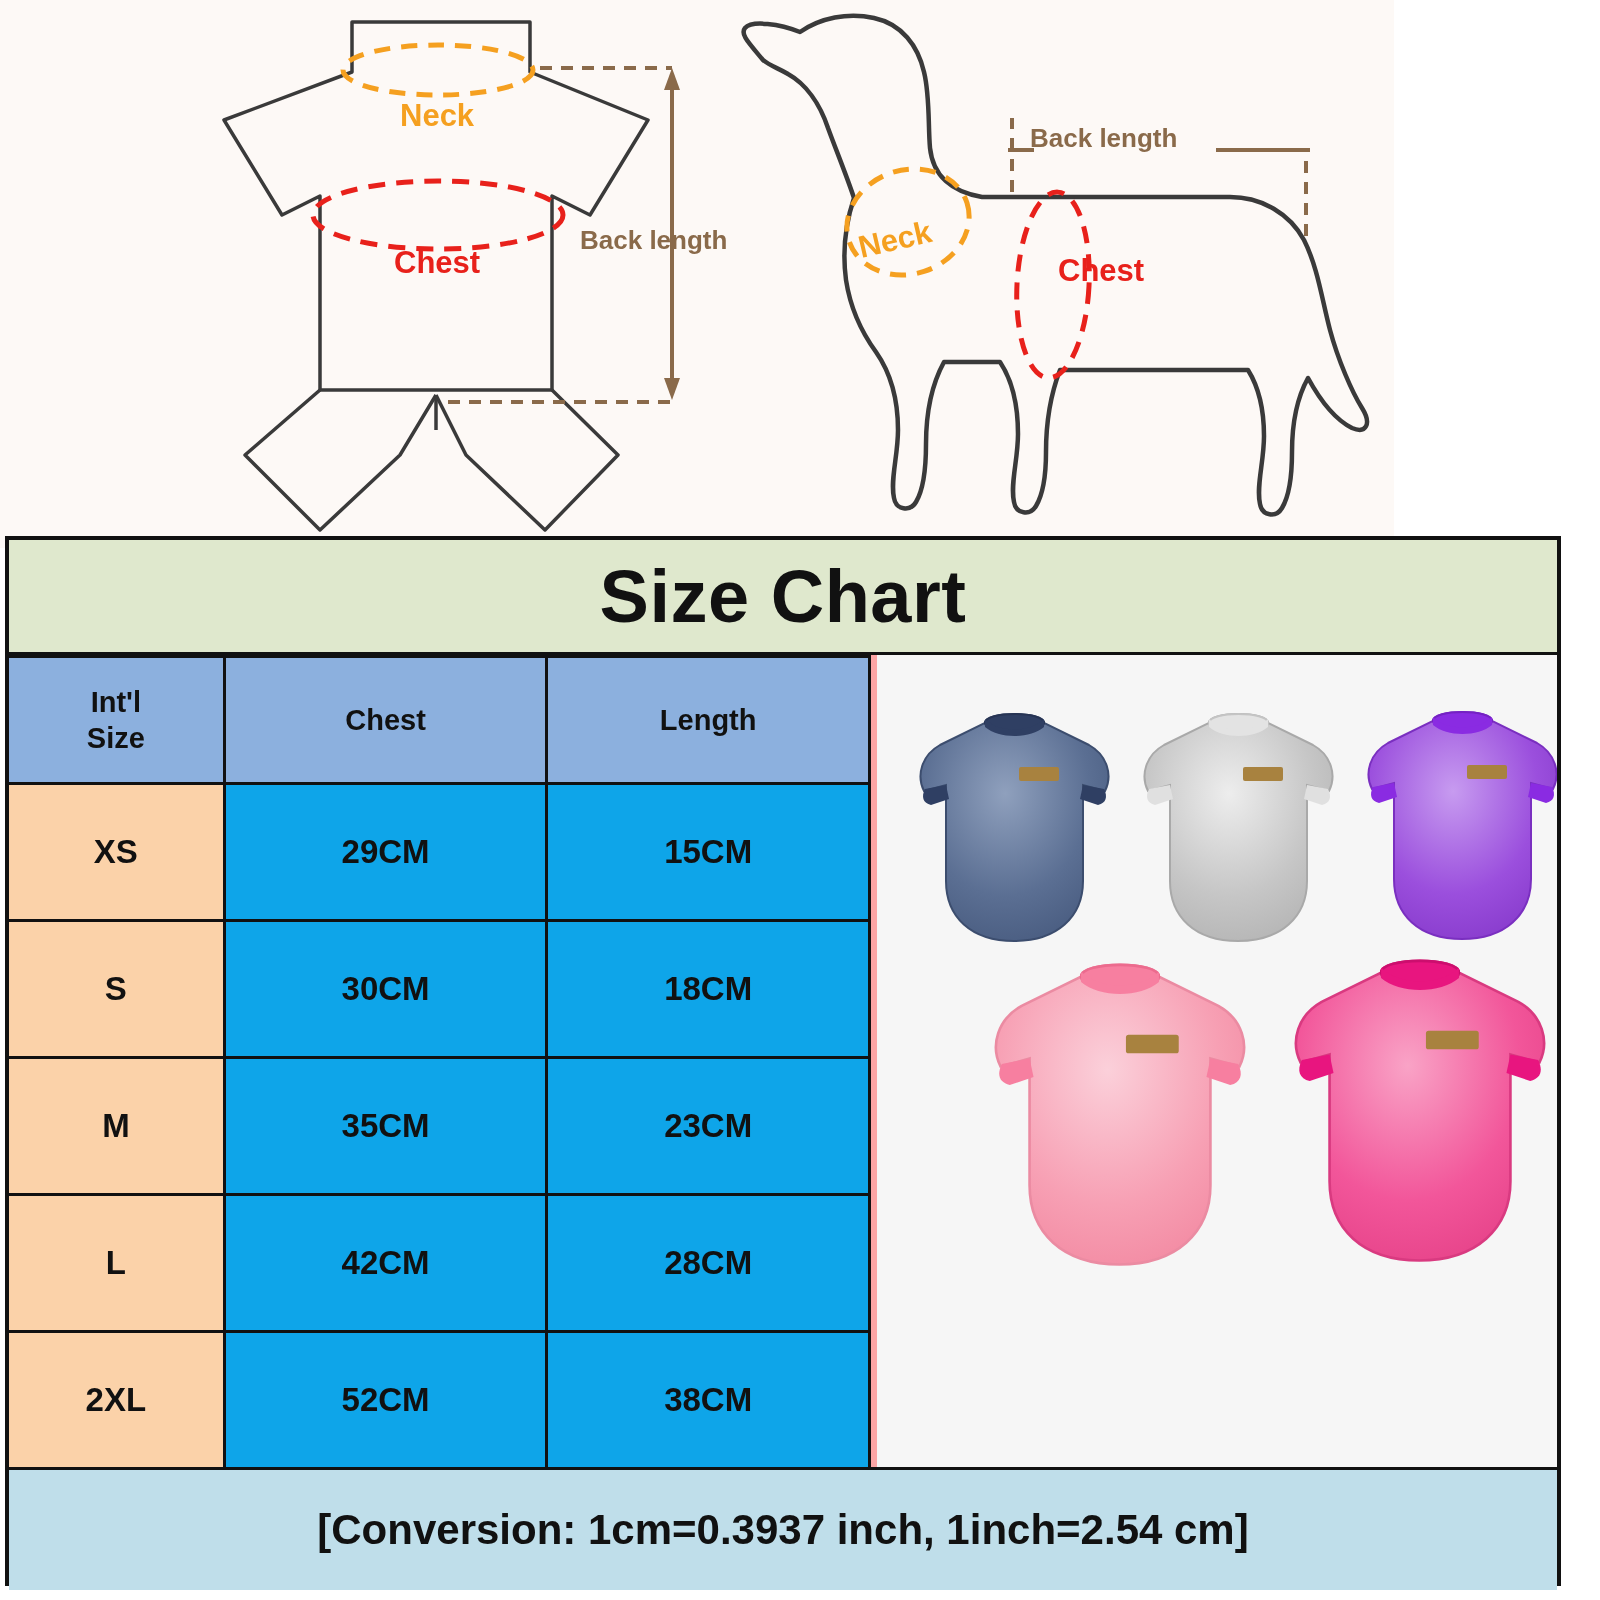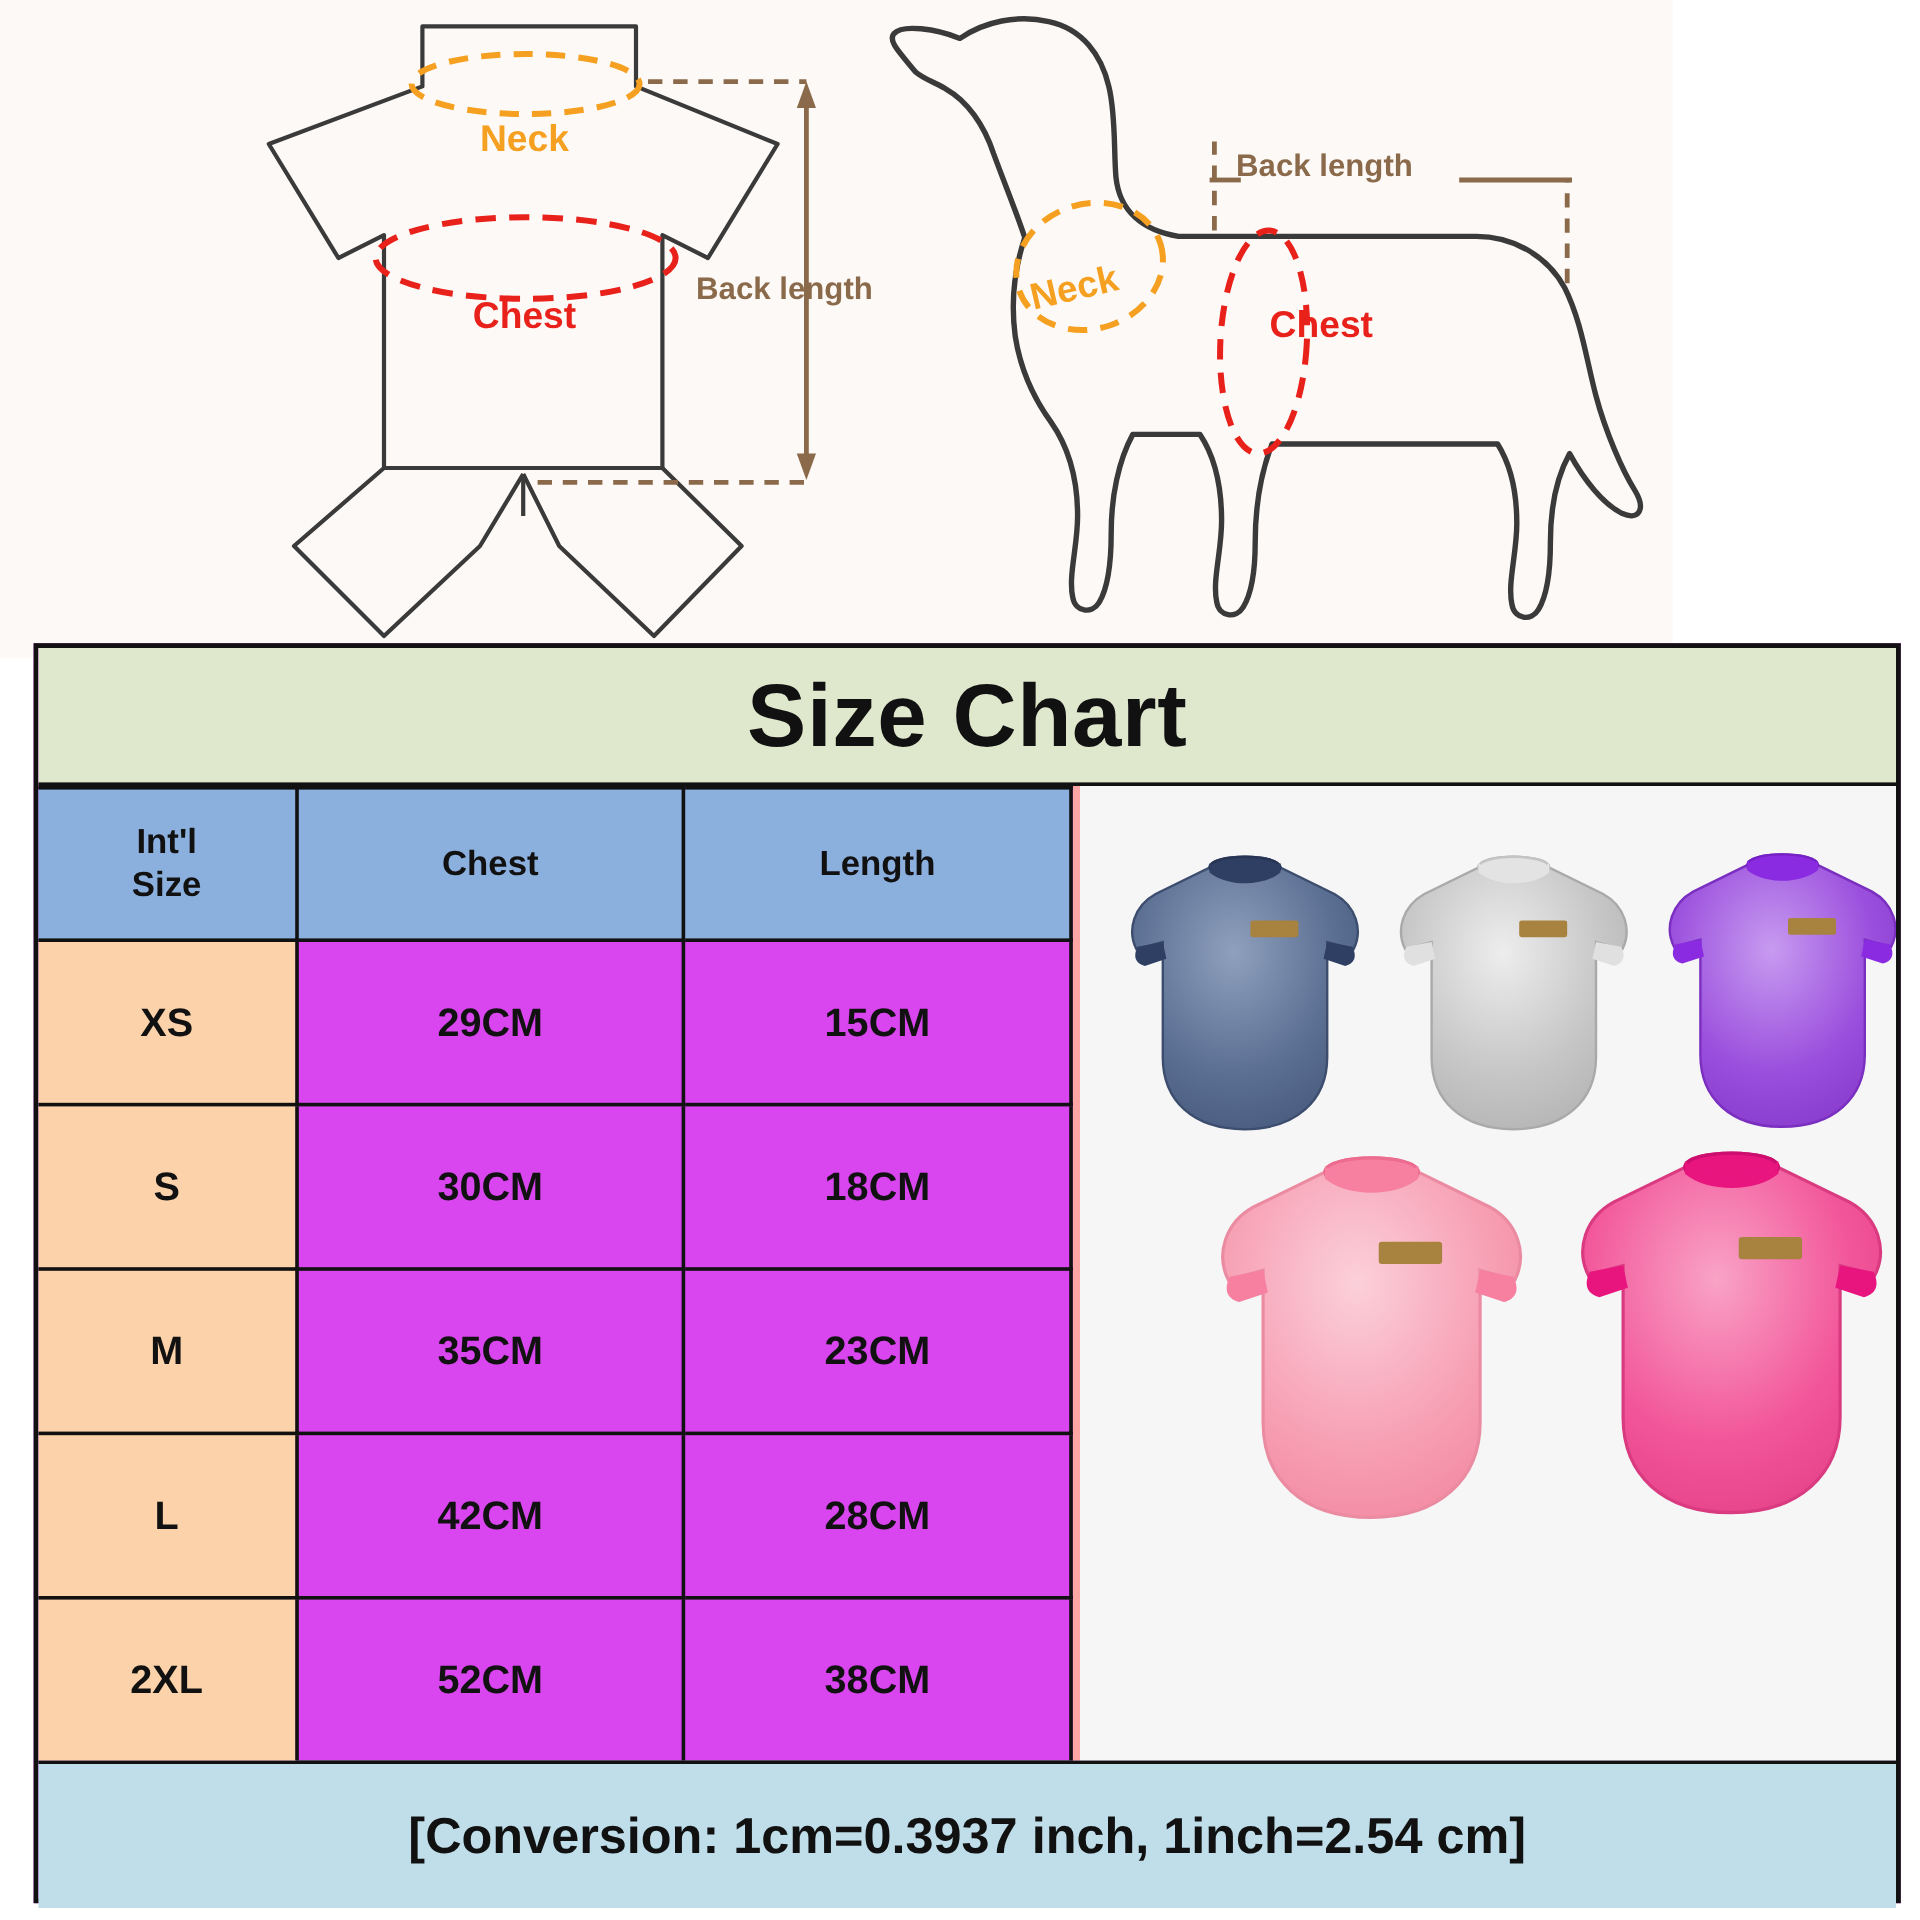--- a/index.html
+++ b/index.html
@@ -72,27 +72,27 @@
   .lbl-back-dog {
     left: 1030px;
     top: 123px;
     font-size: 26px;
     color: #8a6a4a;
   }
 
   
   .chart-block {
     position: absolute;
-    left: 28px;
+    left: 5px;
     top: 536px;
     width: 1556px;
     height: 1050px;
     border: 4px solid #111111;
     box-sizing: border-box;
-    background: #d946ef;
+    background: #0ea5e9;
   }
   .chart-title-bar {
     height: 112px;
     background: #dfe8cd;
     border-bottom: 3px solid #111111;
     display: flex;
     align-items: center;
     justify-content: center;
   }
   .chart-title {

